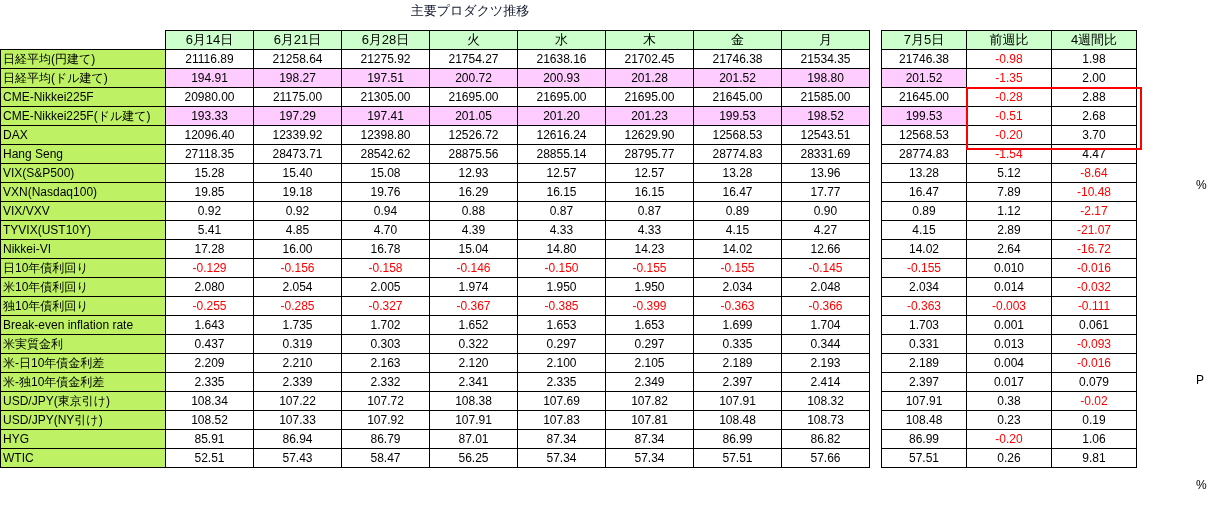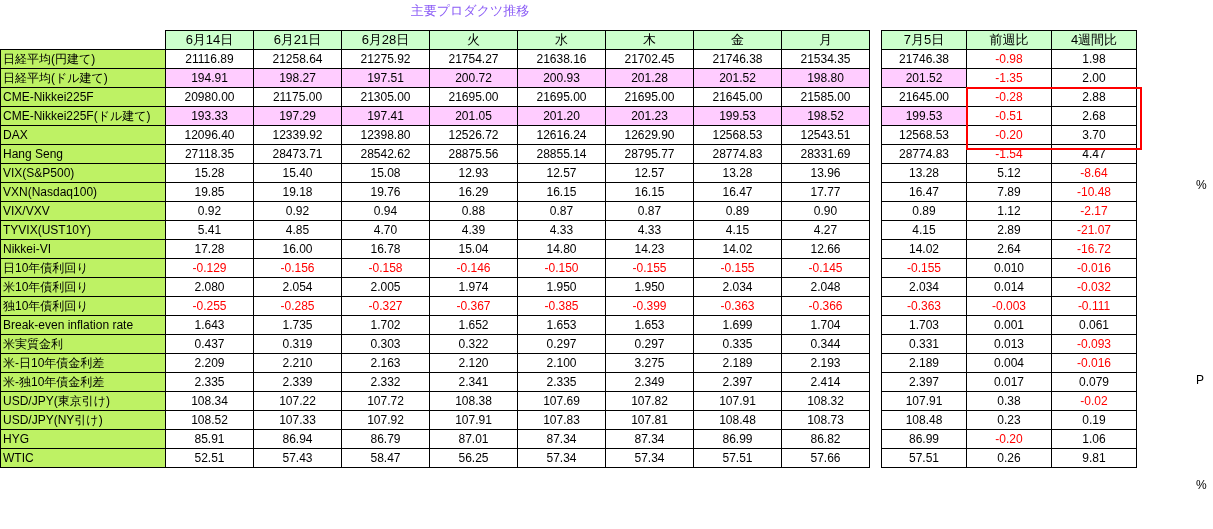--- a/index.html
+++ b/index.html
@@ -4,21 +4,21 @@
 <style>
   html,body{margin:0;padding:0;background:#ffffff;}
   body{
     font-family:"Liberation Sans", sans-serif;
     width:1213px;height:529px;overflow:hidden;
     -webkit-font-smoothing:antialiased;
   }
   #wrap{position:relative;width:1213px;height:529px;}
   .title{
     position:absolute;top:2px;left:0;width:940px;text-align:center;
-    font-size:13px;color:#8b5cf6;
+    font-size:13px;color:#0f172a;
   }
   table{
     position:absolute;top:30px;left:0;
     border-collapse:collapse;
     table-layout:fixed;
     font-size:12px;
     color:#000;
   }
   th,td{
     border:1px solid #000;
@@ -324,21 +324,21 @@
           <td class="colw2">0.013</td>
           <td class="colw2 neg">-0.093</td>
         </tr>
         <tr>
           <td class="lbl rowlbl-w">米-日10年債金利差</td>
           <td class="colw">2.209</td>
           <td class="colw">2.210</td>
           <td class="colw">2.163</td>
           <td class="colw">2.120</td>
           <td class="colw">2.100</td>
-          <td class="colw">3.275</td>
+          <td class="colw">2.105</td>
           <td class="colw">2.189</td>
           <td class="colw">2.193</td>
           <td class="gap"></td>
           <td class="colw2">2.189</td>
           <td class="colw2">0.004</td>
           <td class="colw2 neg">-0.016</td>
         </tr>
         <tr>
           <td class="lbl rowlbl-w">米-独10年債金利差</td>
           <td class="colw">2.335</td>

